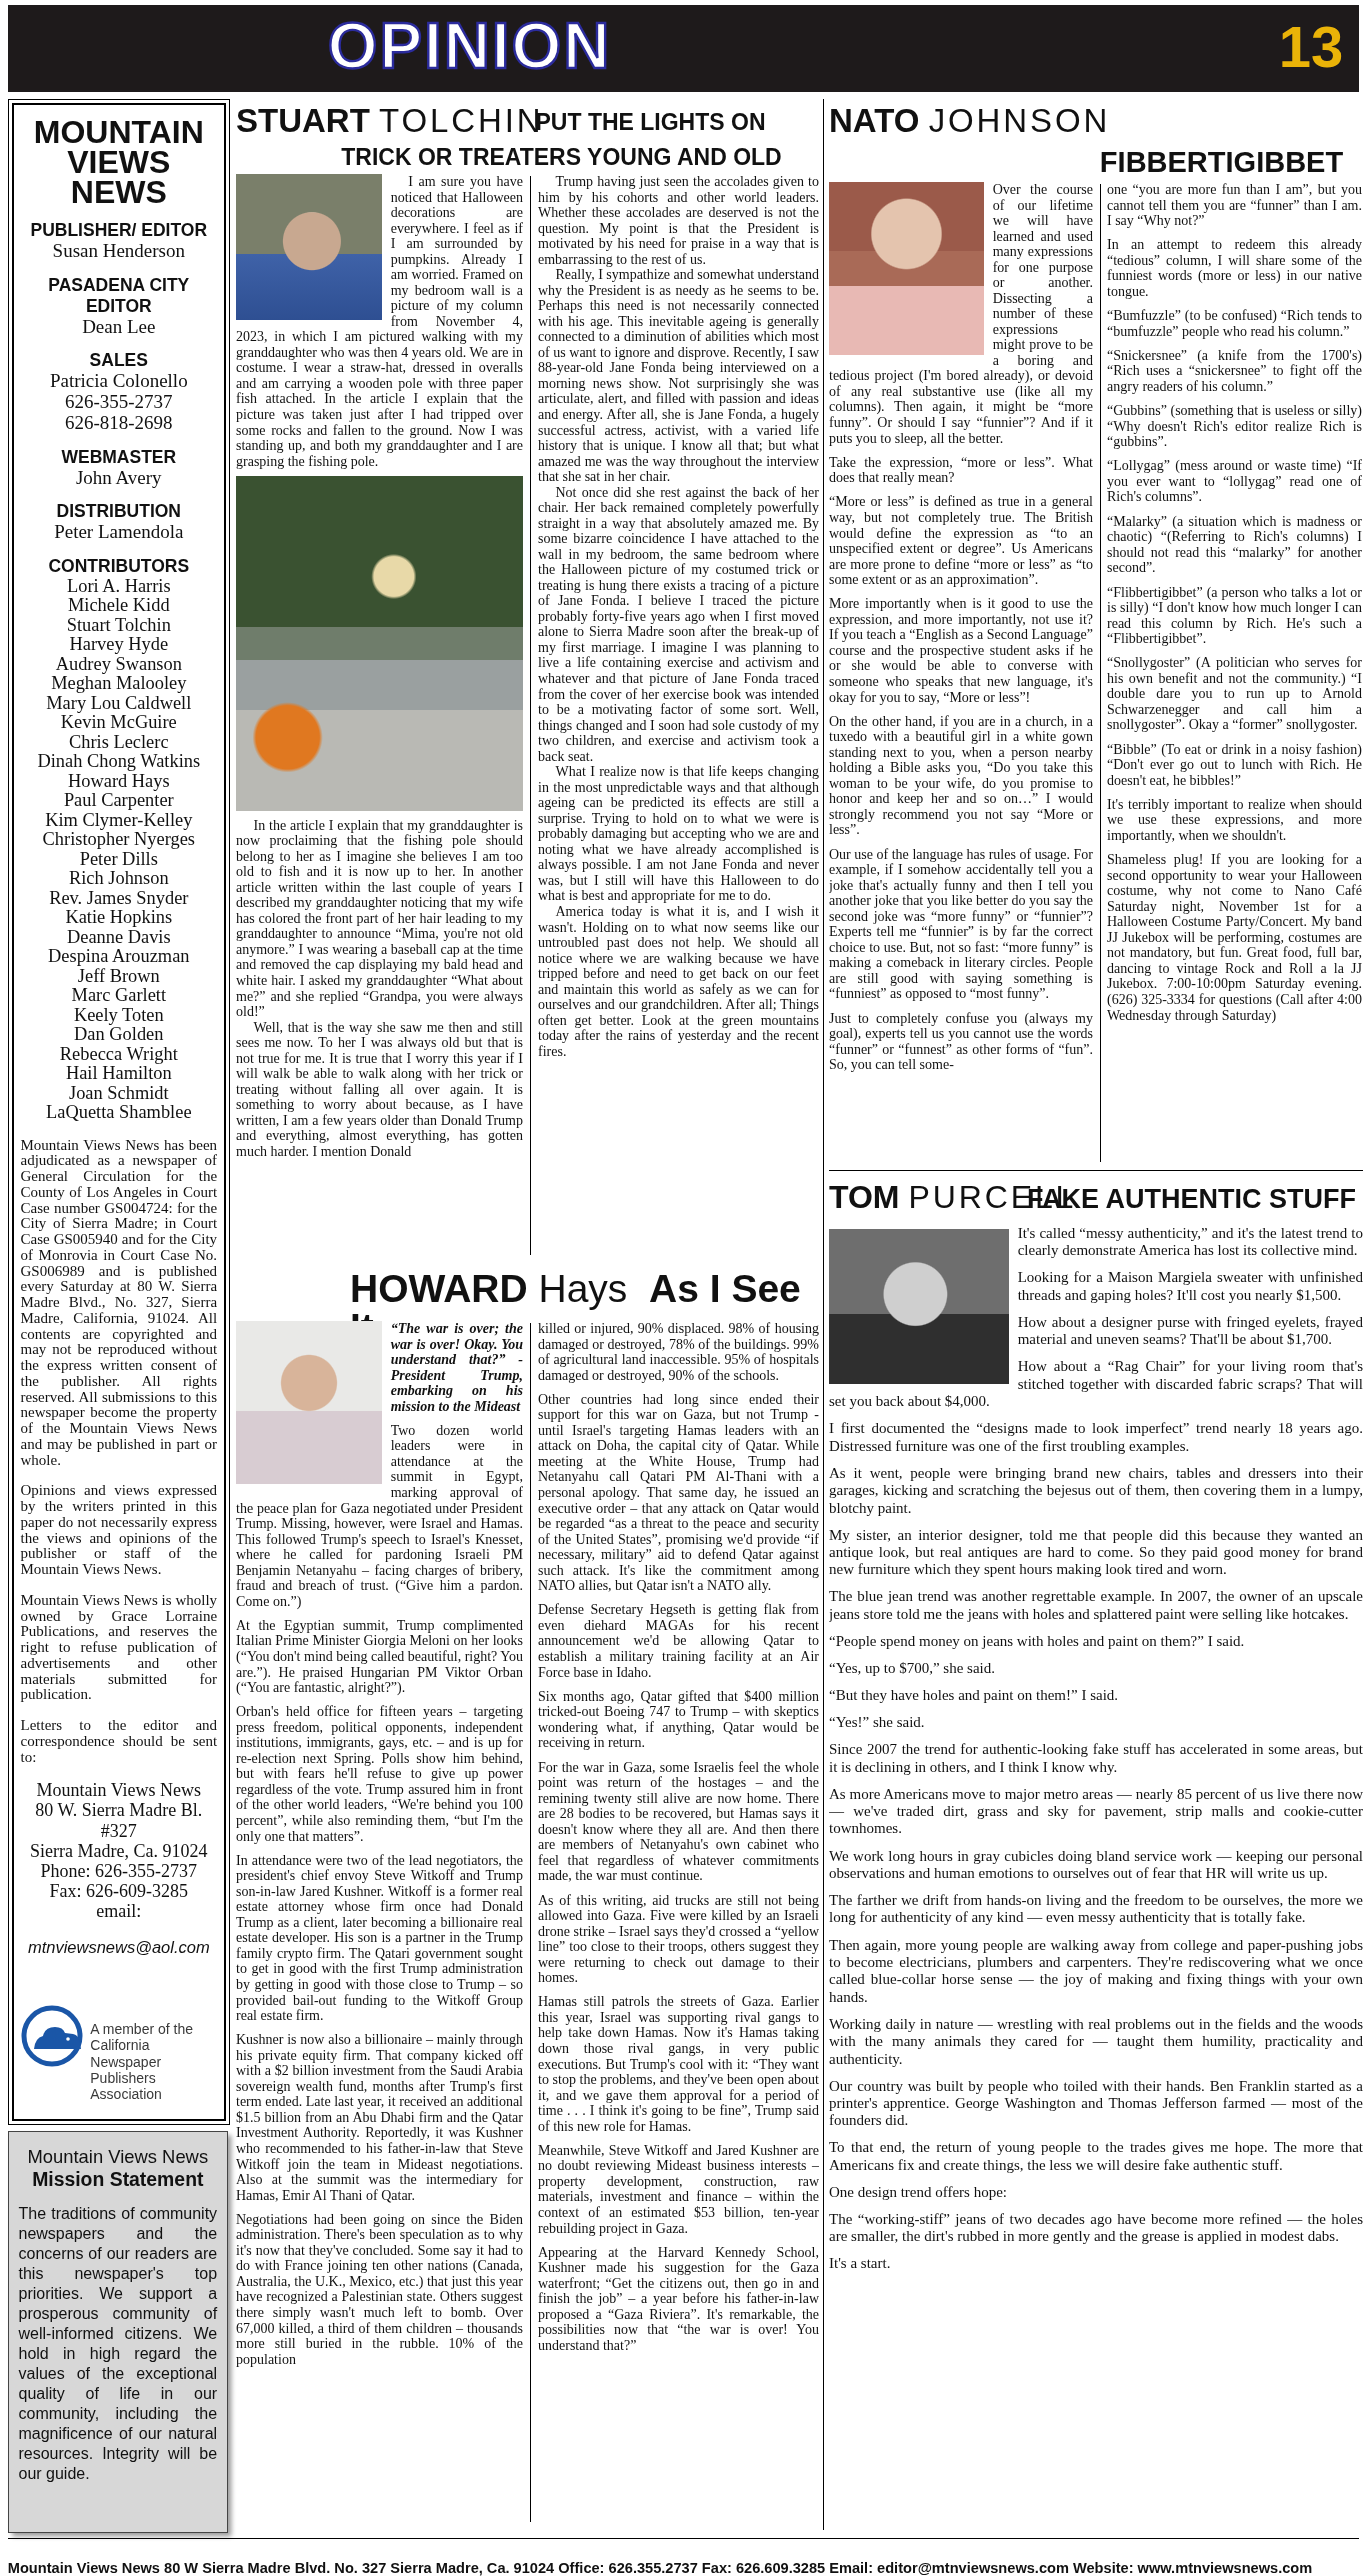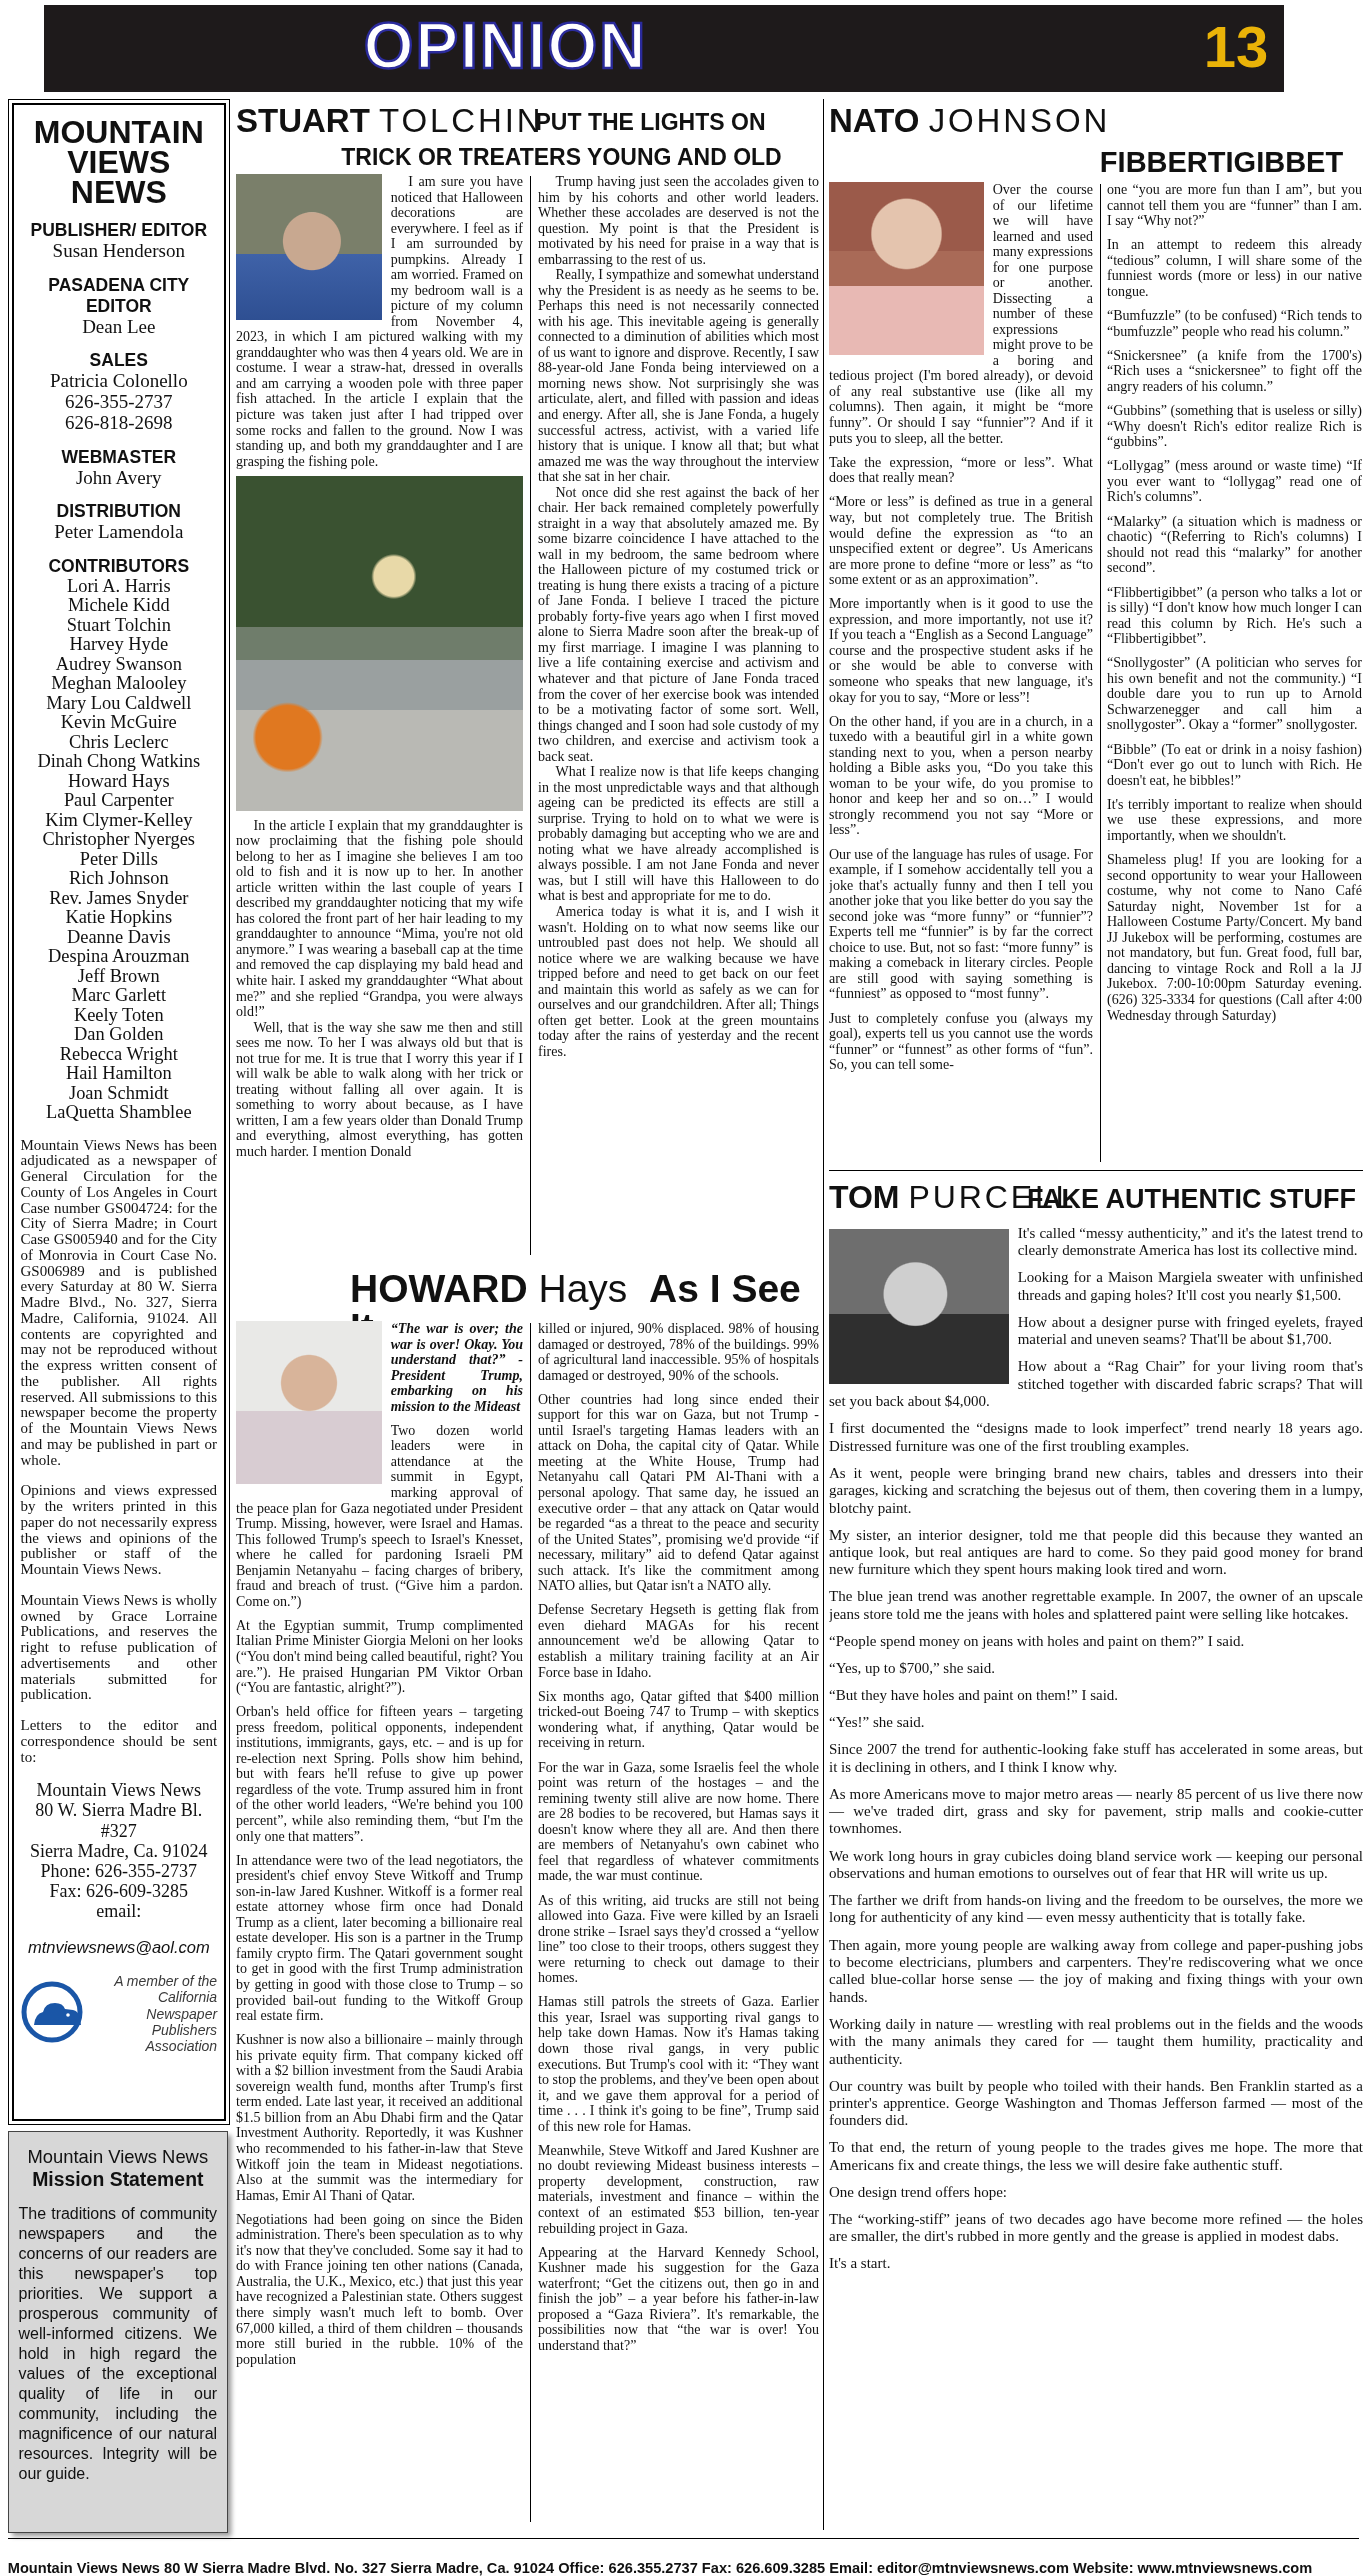--- a/index.html
+++ b/index.html
@@ -1,41 +1,41 @@
 <!DOCTYPE html>
 <html><head>
 <meta charset="utf-8">
 <style>
   html,body{margin:0;padding:0;}
   body{width:1366px;height:2576px;position:relative;background:#fff;color:#111;
        font-family:"Liberation Serif",serif;-webkit-font-smoothing:antialiased;}
   .abs{position:absolute;}
 
   
-  .masthead-bar{left:7.8px;top:4.9px;width:1240px;height:87px;background:#1e1a1b;margin-left:36px;}
+  .masthead-bar{left:7.8px;top:4.9px;width:1351px;height:87px;background:#1e1a1b;}
   .opinion-title{position:absolute;left:320px;top:3.9px;font-family:"Liberation Sans",sans-serif;
        font-weight:700;font-size:64px;letter-spacing:1.9px;color:#fff;
        -webkit-text-stroke:2.4px #2b2b9c;text-stroke:2.4px #2b2b9c;}
   .page-number{position:absolute;right:15.5px;top:7.8px;font-family:"Liberation Sans",sans-serif;
        font-weight:700;font-size:58px;color:#eab308;}
 
   
   .sidebar{left:7.8px;top:99px;width:220px;height:2024px;border:1px solid #000;background:#fff;}
   .sidebar-inner{position:absolute;left:2.9px;top:2.9px;right:2.9px;bottom:2.9px;border:2.9px solid #000;
        padding:7.8px 6.8px;overflow:hidden;text-align:center;}
   .mv-title{font-family:"Liberation Sans",sans-serif;font-weight:700;font-size:32px;line-height:.95;margin-top:3.9px;}
   .side-head{font-family:Liberation Sans, sans-serif;font-weight:700;font-size:17.5px;margin:12.6px 0 0;}
   .side-name{font-size:19px;line-height:1.1;margin:0;}
   .contrib p{font-size:18.4px;line-height:1.06;margin:0;}
   .legal{text-align:justify;font-size:15px;line-height:1.05;margin:13.6px 0 0;}
   .addr p{font-size:18px;line-height:1.12;margin:0;}
   .email-link{font-family:"Liberation Sans",sans-serif;font-style:italic;font-size:16.5px;}
   .cnpa{display:flex;align-items:center;gap:5.8px;margin-top:9.7px;text-align:left;}
-  .cnpa-text{font-family:"Liberation Sans",sans-serif;font-style:italic;font-size:14px;
-       line-height:1.15;color:#3a3a3a;text-align:right;flex:1;}
+  .cnpa-text{font-family:"Liberation Sans",sans-serif;font-size:14px;
+       line-height:1.15;color:#3a3a3a;text-align:left;flex:1;margin-top:48px;}
 
   
   .mission{left:7.8px;top:2131px;width:220px;height:402px;background:#d7d7d7;border:1.9px solid #444;
        box-shadow:3.9px 3.9px 4.9px #9a9a9a;padding:13.6px 9.7px;box-sizing:border-box;overflow:hidden;
        font-family:"Liberation Sans",sans-serif;}
   .mission-t1{text-align:center;font-size:18.4px;margin:0;}
   .mission-t2{text-align:center;font-size:19.4px;font-weight:700;margin:0 0 13.6px;}
   .mission-body{font-size:16px;line-height:1.25;text-align:justify;margin:0;}
 
   

